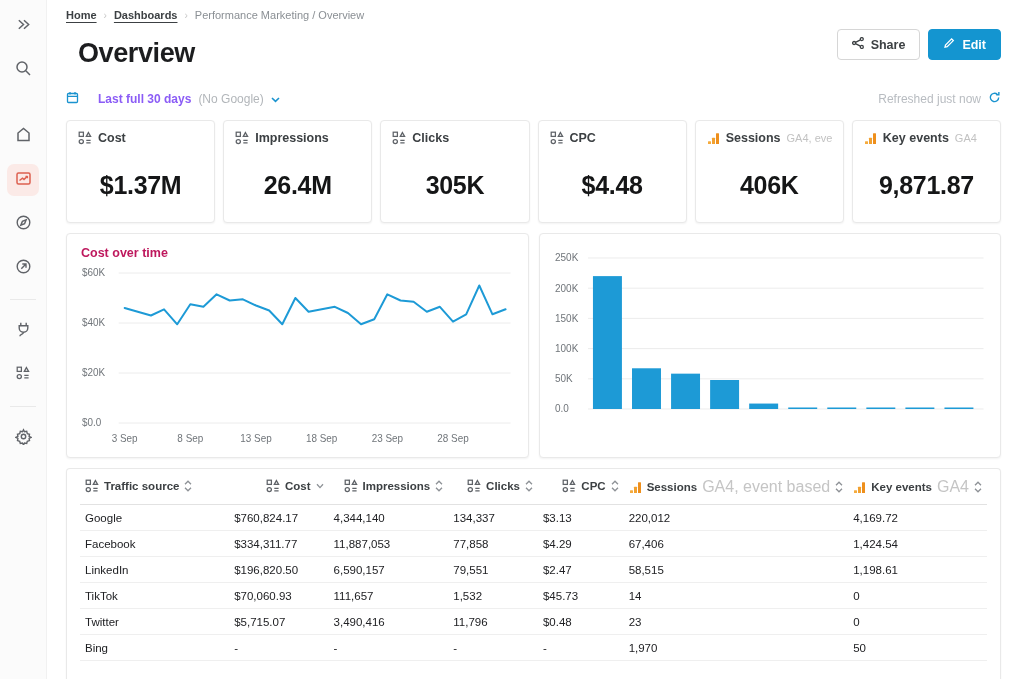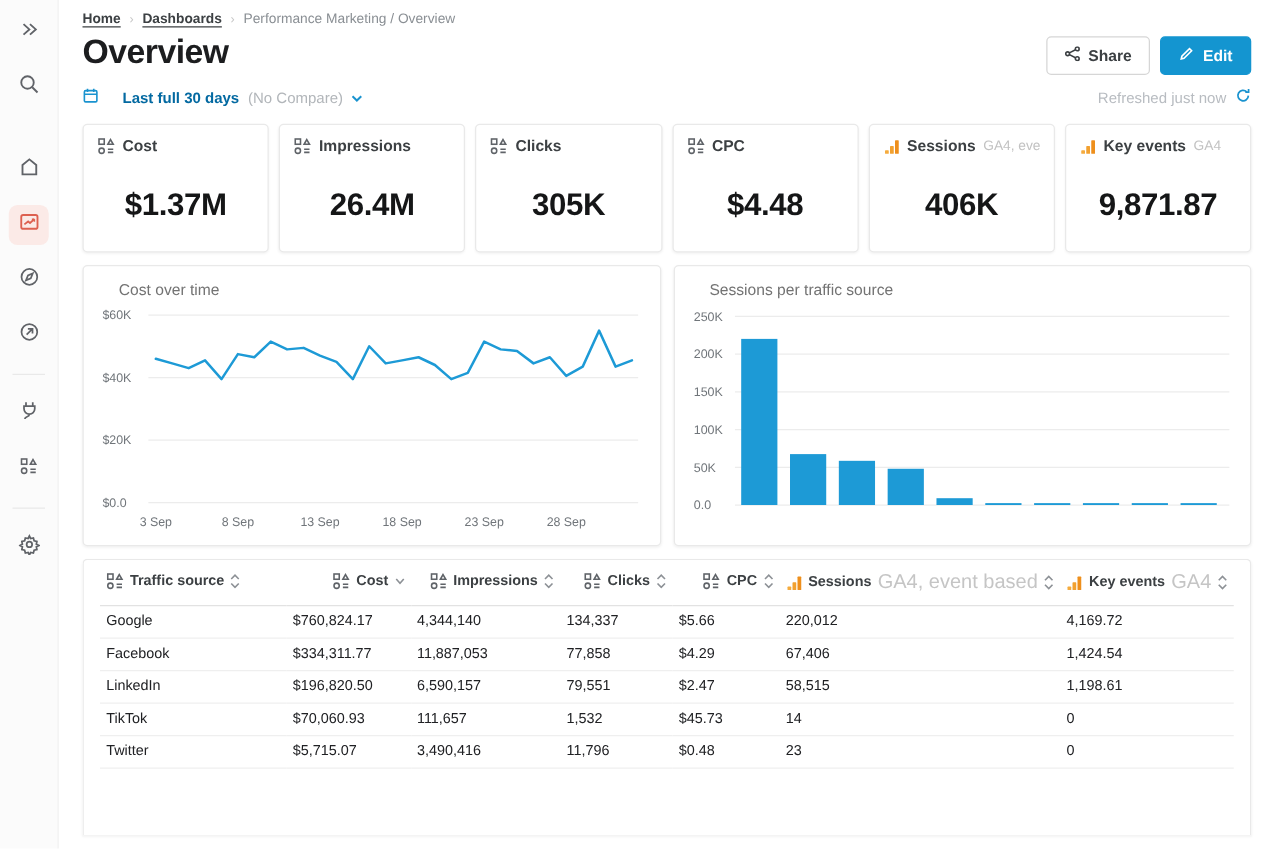--- a/index.html
+++ b/index.html
@@ -18,48 +18,48 @@
   .sb-divider{width:26px;height:1px;background:#e9e9e9;margin:3px 0 15px;flex:0 0 auto;}
 
   
   .main{margin-left:47px;padding:9px 23px 0 19px;}
   .breadcrumb{display:flex;align-items:center;gap:7px;font-size:11px;}
   .bc-link{color:#3c4043;font-weight:700;text-decoration:underline;text-underline-offset:3px;cursor:pointer;}
   .bc-sep{color:#c8c8c8;font-size:10px;}
   .bc-current{color:#8a8f94;}
 
   .title-row{display:flex;justify-content:space-between;align-items:flex-start;margin-top:5px;}
-  .page-title{margin:0;font-size:27px;font-weight:800;letter-spacing:-.4px;color:#1c1d1f;}
+  .page-title{margin:12px;font-size:27px;font-weight:800;letter-spacing:-.4px;color:#1c1d1f;}
   .actions{display:flex;gap:8px;margin-top:3px;}
   .btn{display:inline-flex;align-items:center;gap:7px;height:31px;padding:0 14px;border-radius:4px;
        font-size:12.5px;font-weight:700;cursor:pointer;font-family:inherit;}
   .btn-secondary{background:#fff;border:1px solid #d6d6d6;color:#3c4043;}
   .btn-primary{background:#1495d0;border:1px solid #1495d0;color:#fff;}
 
   .meta-row{display:flex;justify-content:space-between;align-items:center;margin-top:10px;}
   .date-filter{display:flex;align-items:center;gap:7px;font-size:12px;cursor:pointer;}
-  .date-label{color:#0369a1;font-weight:700;padding-left:12px;}
+  .date-label{color:#8b5cf6;font-weight:700;padding-left:12px;}
   .compare-label{color:#b2b6ba;}
   .refresh{display:flex;align-items:center;gap:7px;font-size:12px;color:#b8bcc1;}
 
   
   .kpi-row{display:grid;grid-template-columns:repeat(6,1fr);gap:8px;margin-top:13px;}
   .kpi-card{position:relative;height:103px;background:#fff;border:1px solid #e9e9e9;border-radius:4px;
             box-shadow:0 1px 2px rgba(0,0,0,.05);padding:10px 11px;overflow:hidden;}
   .kpi-head{display:flex;align-items:center;gap:6px;font-size:12.5px;font-weight:700;color:#3c4043;
             white-space:nowrap;overflow:hidden;}
   .kpi-badge{color:#c2c2c2;font-weight:400;font-size:11px;white-space:nowrap;overflow:hidden;min-width:0;}
   .kpi-value{position:absolute;left:0;right:0;top:50px;text-align:center;font-size:25px;font-weight:800;
              color:#151617;letter-spacing:-.3px;}
 
   
   .charts-row{display:grid;grid-template-columns:1fr 1fr;gap:10px;margin-top:10px;}
   .chart-card{height:225px;background:#fff;border:1px solid #e9e9e9;border-radius:4px;
               box-shadow:0 1px 2px rgba(0,0,0,.05);padding:12px 14px 6px;}
-  .chart-title{font-size:12.5px;font-weight:400;color:#737373;margin-bottom:2px;margin-left:14px;}
+  .chart-title{font-size:12.5px;font-weight:700;color:#be185d;margin-bottom:2px;}
   .chart-card svg{display:block;width:100%;height:186px;}
 
   
   .table-card{margin-top:10px;height:221px;background:#fff;border:1px solid #e9e9e9;border-bottom:none;
               border-radius:4px 4px 0 0;box-shadow:0 1px 2px rgba(0,0,0,.05);padding:0 13px;overflow:hidden;}
   table{width:100%;border-collapse:collapse;font-size:11.5px;color:#202124;}
   thead th{padding:9px 5px 8px;border-bottom:1px solid #e2e2e2;font-weight:700;color:#3c4043;white-space:nowrap;}
   thead th.num{text-align:right;}
   thead th.txt{text-align:left;}
   .th-inner{display:inline-flex;align-items:center;gap:5px;}
@@ -171,21 +171,21 @@
 
     <div class="meta-row">
       <div class="date-filter">
         <span>
           <svg width="13" height="13" viewBox="0 0 13 13" fill="none" stroke="#1a93cf" stroke-width="1.3">
             <rect x="1.5" y="2.5" width="10" height="9" rx="1"></rect>
             <path d="M4 1 v2.6 M9 1 v2.6 M1.5 5.4 h10"></path>
           </svg>
         </span>
         <span class="date-label">Last full 30 days</span>
-        <span class="compare-label">(No Compare)</span>
+        <span class="compare-label">(No Google)</span>
         <span>
           <svg width="9" height="6" viewBox="0 0 9 6" fill="none" stroke="#1a93cf" stroke-width="1.6">
             <path d="M1 1 L4.5 4.4 L8 1"></path>
           </svg>
         </span>
       </div>
       <div class="refresh">
         <span>Refreshed just now</span>
         <span>
           <svg width="13" height="13" viewBox="0 0 14 14" fill="none" stroke="#1a93cf" stroke-width="1.5">
@@ -298,21 +298,20 @@
             <polyline points="44.0,46.0 57.2,49.7 70.5,53.5 83.7,47.3 97.0,62.3 110.2,42.3 123.4,44.8 136.7,32.3 149.9,38.5 163.2,37.3 176.4,43.5 189.7,48.5 202.9,62.3 216.1,36.0 229.4,49.7 242.6,47.3 255.9,44.8 269.1,51.0 282.3,62.3 295.6,57.3 308.8,32.3 322.1,38.5 335.3,39.8 348.6,49.7 361.8,44.8 375.0,59.7 388.3,52.3 401.5,23.5 414.8,52.3 428.0,47.3" fill="none" stroke="#1d9ad6" stroke-width="2" stroke-linejoin="round" stroke-linecap="round"></polyline>
             <text x="44" y="180" font-size="10" fill="#70757a" text-anchor="middle" font-family="Liberation Sans, sans-serif">3 Sep</text>
             <text x="110.20689655172414" y="180" font-size="10" fill="#70757a" text-anchor="middle" font-family="Liberation Sans, sans-serif">8 Sep</text>
             <text x="176.41379310344828" y="180" font-size="10" fill="#70757a" text-anchor="middle" font-family="Liberation Sans, sans-serif">13 Sep</text>
             <text x="242.6206896551724" y="180" font-size="10" fill="#70757a" text-anchor="middle" font-family="Liberation Sans, sans-serif">18 Sep</text>
             <text x="308.82758620689657" y="180" font-size="10" fill="#70757a" text-anchor="middle" font-family="Liberation Sans, sans-serif">23 Sep</text>
             <text x="375.0344827586207" y="180" font-size="10" fill="#70757a" text-anchor="middle" font-family="Liberation Sans, sans-serif">28 Sep</text>
           </svg>
       </div>
       <div class="chart-card">
-        <div class="chart-title">Sessions per traffic source</div>
         <svg id="chart-bar" viewBox="0 0 433 186" preserveAspectRatio="none">
             <line x1="34" x2="430" y1="163" y2="163" stroke="#ececec" stroke-width="1"></line>
             <text x="1" y="166.5" font-size="10" fill="#70757a" font-family="Liberation Sans, sans-serif">0.0</text>
             <line x1="34" x2="430" y1="132.8" y2="132.8" stroke="#ececec" stroke-width="1"></line>
             <text x="1" y="136.3" font-size="10" fill="#70757a" font-family="Liberation Sans, sans-serif">50K</text>
             <line x1="34" x2="430" y1="102.6" y2="102.6" stroke="#ececec" stroke-width="1"></line>
             <text x="1" y="106.1" font-size="10" fill="#70757a" font-family="Liberation Sans, sans-serif">100K</text>
             <line x1="34" x2="430" y1="72.4" y2="72.4" stroke="#ececec" stroke-width="1"></line>
             <text x="1" y="75.9" font-size="10" fill="#70757a" font-family="Liberation Sans, sans-serif">150K</text>
             <line x1="34" x2="430" y1="42.19999999999999" y2="42.19999999999999" stroke="#ececec" stroke-width="1"></line>
@@ -456,21 +455,21 @@
                   </span>
                 </span></th>
             </tr>
           </thead>
         <tbody id="tbody">
             <tr>
               <td class="txt">Google</td>
               <td class="num">$760,824.17</td>
               <td class="num">4,344,140</td>
               <td class="num">134,337</td>
-              <td class="num">$5.66</td>
+              <td class="num">$3.13</td>
               <td class="num">220,012</td>
               <td class="num">4,169.72</td>
             </tr>
             <tr>
               <td class="txt">Facebook</td>
               <td class="num">$334,311.77</td>
               <td class="num">11,887,053</td>
               <td class="num">77,858</td>
               <td class="num">$4.29</td>
               <td class="num">67,406</td>
@@ -496,18 +495,27 @@
             </tr>
             <tr>
               <td class="txt">Twitter</td>
               <td class="num">$5,715.07</td>
               <td class="num">3,490,416</td>
               <td class="num">11,796</td>
               <td class="num">$0.48</td>
               <td class="num">23</td>
               <td class="num">0</td>
             </tr>
+            <tr>
+              <td class="txt">Bing</td>
+              <td class="num">-</td>
+              <td class="num">-</td>
+              <td class="num">-</td>
+              <td class="num">-</td>
+              <td class="num">1,970</td>
+              <td class="num">50</td>
+            </tr>
           </tbody>
       </table>
     </div>
 
   </div>
 </div>
 
 </body></html>

